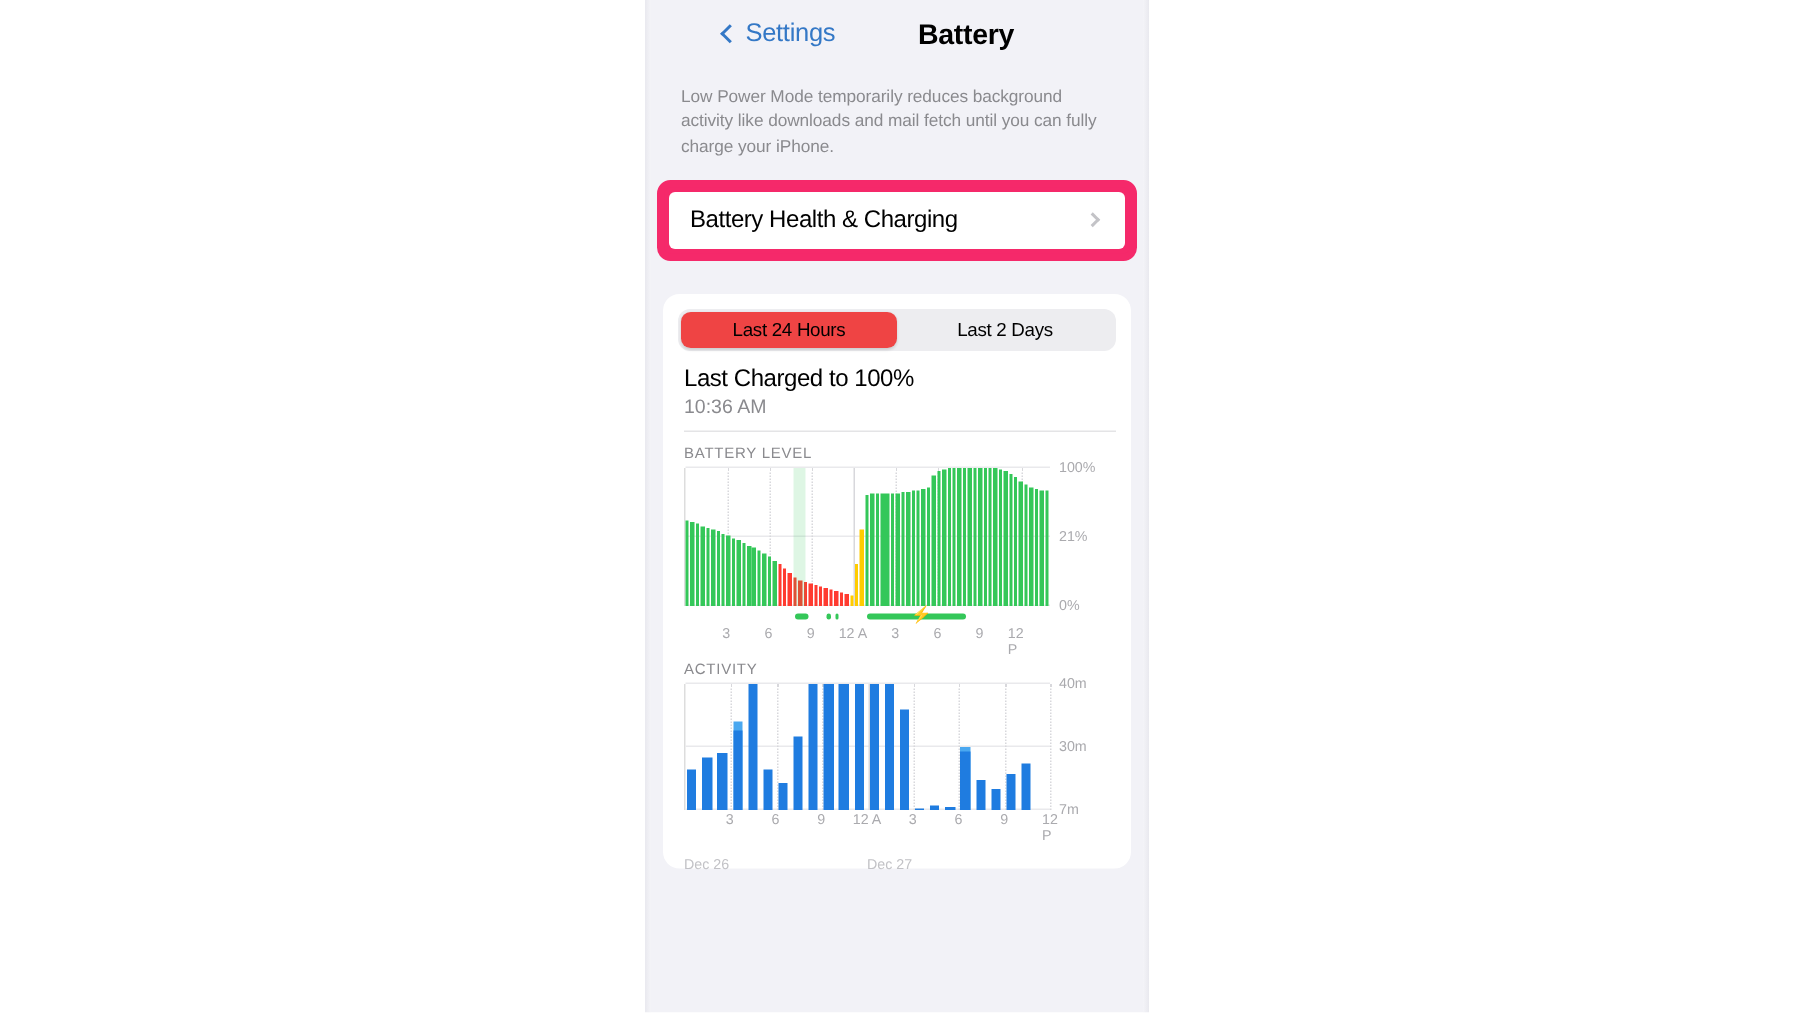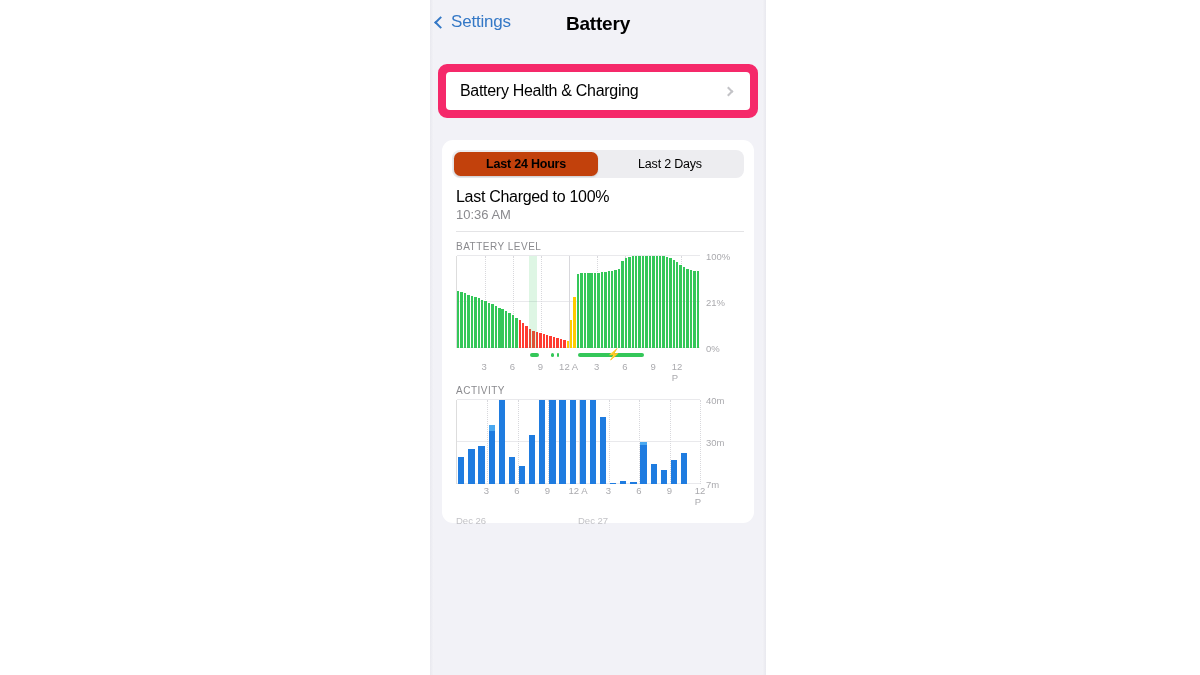--- a/index.html
+++ b/index.html
@@ -22,21 +22,21 @@
     background: linear-gradient(90deg, #e9e9ef, #f4f4f8); z-index: 5;
   }
   #phone::after {
     content: ""; position: absolute; right: 0; top: 0; width: 4px; height: 675px;
     background: linear-gradient(270deg, #e9e9ef, #f4f4f8); z-index: 5;
   }
 
   
   #navbar {
     position: relative; height: 50px; width: 100%;
-    display: flex; align-items: center;
+    display: flex; align-items: center; margin-left: 46px;
   }
   #back-btn {
     position: absolute; left: 6px; top: 12px;
     display: flex; align-items: center; gap: 4px;
     color: #3478c6; font-size: 17px; letter-spacing: -0.2px;
   }
   #back-chevron {
     display: inline-block; width: 9px; height: 9px;
     border-left: 2.4px solid #3478c6; border-bottom: 2.4px solid #3478c6;
     transform: rotate(45deg); margin-right: 2px; margin-top: 1px;
@@ -98,21 +98,21 @@
   }
   #segmented {
     display: flex; background: #ededf0; border-radius: 8px; padding: 2px;
     height: 28px; margin-bottom: 10px;
   }
   .seg {
     flex: 1; display: flex; align-items: center; justify-content: center;
     font-size: 12.5px; color: #000; border-radius: 6.5px; letter-spacing: -0.2px;
     font-weight: normal;
   }
-  .seg.active { background: #c2410c; box-shadow: 0 1px 2px rgba(0,0,0,0.14); font-weight: bold; }
+  .seg.active { background: #ef4444; box-shadow: 0 1px 2px rgba(0,0,0,0.14); font-weight: normal; }
 
   #charge-title { font-size: 16px; color: #000; letter-spacing: -0.3px; padding-left: 4px; }
   #charge-time { font-size: 13px; color: #8a8a8e; padding-left: 4px; margin-top: 1px; }
 
   .card-sep { height: 1px; background: #e4e4e6; margin: 9px 0 0 4px; }
 
   .chart-title {
     font-size: 10px; color: #8a8a8e; letter-spacing: 0.5px;
     padding-left: 4px; margin-top: 9px; margin-bottom: 4px;
   }
@@ -159,20 +159,21 @@
 
     <div id="navbar">
       <div id="back-btn">
         <span id="back-chevron"></span>
         <span>Settings</span>
       </div>
       <div id="nav-title">Battery</div>
     </div>
 
 
+    <div class="footnote">Low Power Mode temporarily reduces background activity like downloads and mail fetch until you can fully charge your iPhone.</div>
 
     <div id="health-wrap">
       <div id="health-row">
         <span class="row-label">Battery Health &amp; Charging</span>
         <span class="disclosure"></span>
       </div>
     </div>
 
     <div id="usage-card">
 

